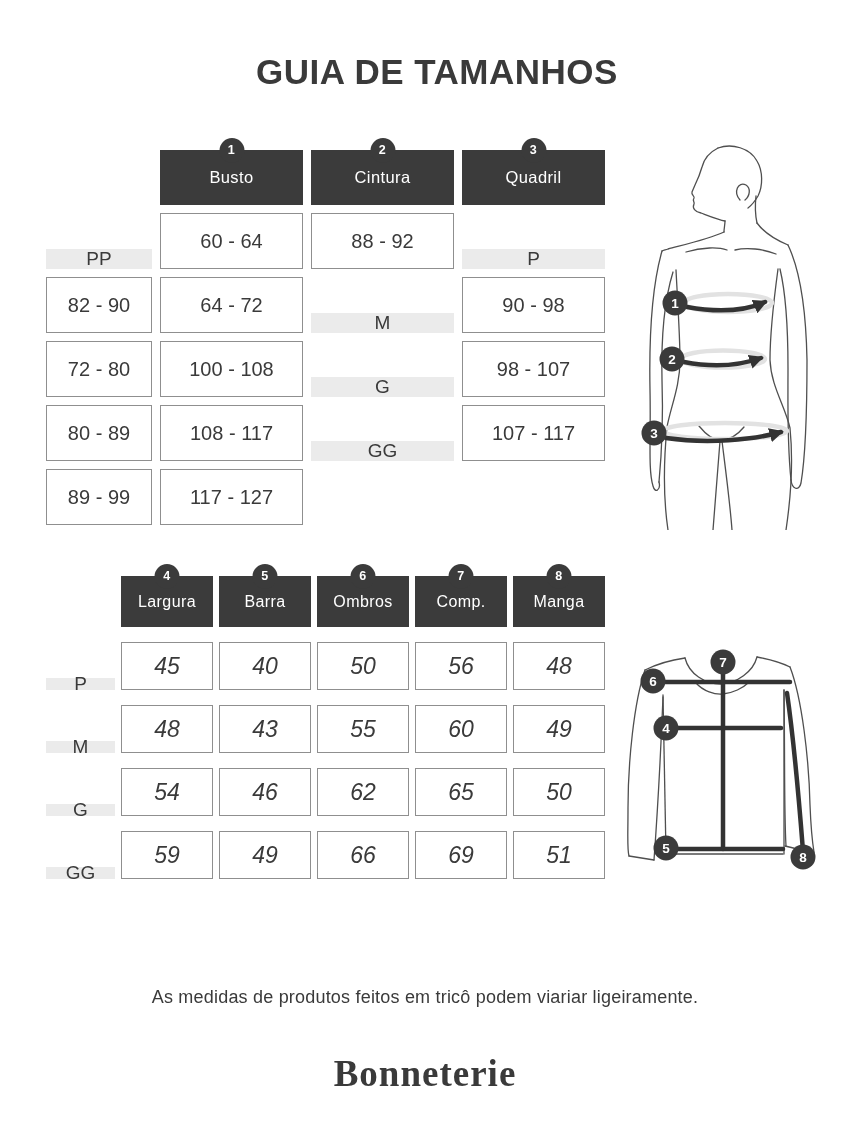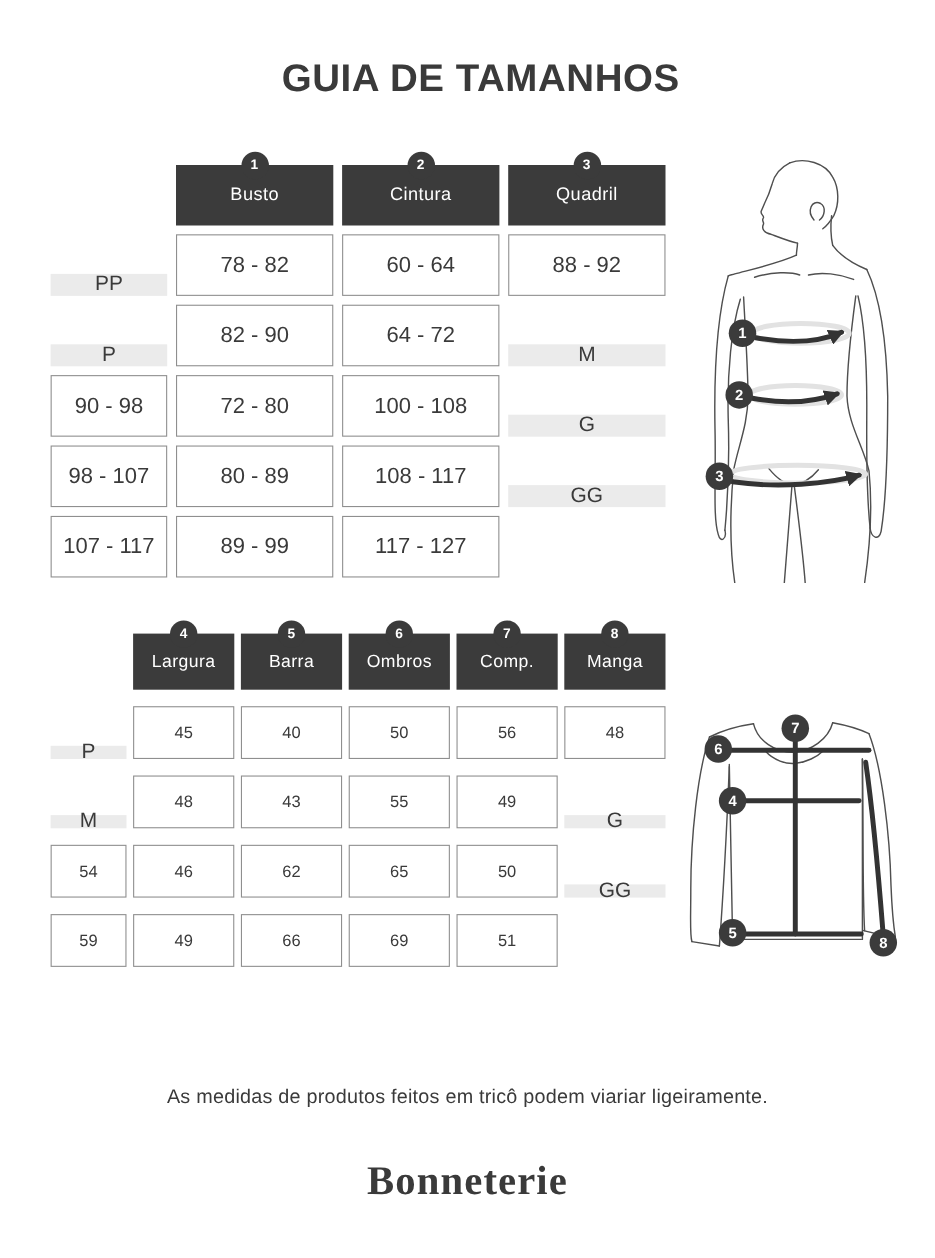--- a/index.html
+++ b/index.html
@@ -36,21 +36,21 @@
     font-size:12.5px; font-weight:600;
   }
   .rlabel {
     background:var(--row-label-bg,#ebebeb);
     display:flex; align-items:center; justify-content:center; font-size:19px;margin-top:36px;
   }
   .vcell {
     background:#fff; border:1px solid var(--cell-border,#8f8f8f);
     display:flex; align-items:center; justify-content:center; font-size:20px;
   }
-  .t2 .vcell { font-size:15px; }
+  .t2 .vcell { font-size:23px;font-style:italic; }
   .fig-body { position:absolute; left:635px; top:138px; width:212px; height:392px; }
   .fig-garment { position:absolute; left:615px; top:640px; width:230px; height:266px; }
   .outline { fill:none; stroke:var(--diagram-line,#4f4f4f); stroke-width:1.3; stroke-linecap:round; }
   .m-ellipse { fill:none; stroke:var(--ellipse,#e2e2e2); stroke-width:4.5; }
   .m-line { fill:none; stroke:var(--measure-line,#333); stroke-width:4.5; stroke-linecap:round; }
   .b-circle { fill:var(--header-bg,#3b3b3b); }
   .b-num { fill:#fff; font-family:"Liberation Sans",sans-serif; font-size:13.5px; font-weight:600;
            text-anchor:middle; dominant-baseline:central; }
   .note {
     position:absolute; top:987px; left:0; width:100%;
@@ -77,21 +77,20 @@
       </div>
       <div class="hcell">
         <div class="nbadge">2</div>
         <span>Cintura</span>
       </div>
       <div class="hcell">
         <div class="nbadge">3</div>
         <span>Quadril</span>
       </div>
       <div class="rlabel">PP</div>
-      <div class="vcell">78 - 82</div>
       <div class="vcell">60 - 64</div>
       <div class="vcell">88 - 92</div>
       <div class="rlabel">P</div>
       <div class="vcell">82 - 90</div>
       <div class="vcell">64 - 72</div>
       <div class="rlabel">M</div>
       <div class="vcell">90 - 98</div>
       <div class="vcell">72 - 80</div>
       <div class="vcell">100 - 108</div>
       <div class="rlabel">G</div>
@@ -176,20 +175,21 @@
       <div class="rlabel">P</div>
       <div class="vcell">45</div>
       <div class="vcell">40</div>
       <div class="vcell">50</div>
       <div class="vcell">56</div>
       <div class="vcell">48</div>
       <div class="rlabel">M</div>
       <div class="vcell">48</div>
       <div class="vcell">43</div>
       <div class="vcell">55</div>
+      <div class="vcell">60</div>
       <div class="vcell">49</div>
       <div class="rlabel">G</div>
       <div class="vcell">54</div>
       <div class="vcell">46</div>
       <div class="vcell">62</div>
       <div class="vcell">65</div>
       <div class="vcell">50</div>
       <div class="rlabel">GG</div>
       <div class="vcell">59</div>
       <div class="vcell">49</div>

